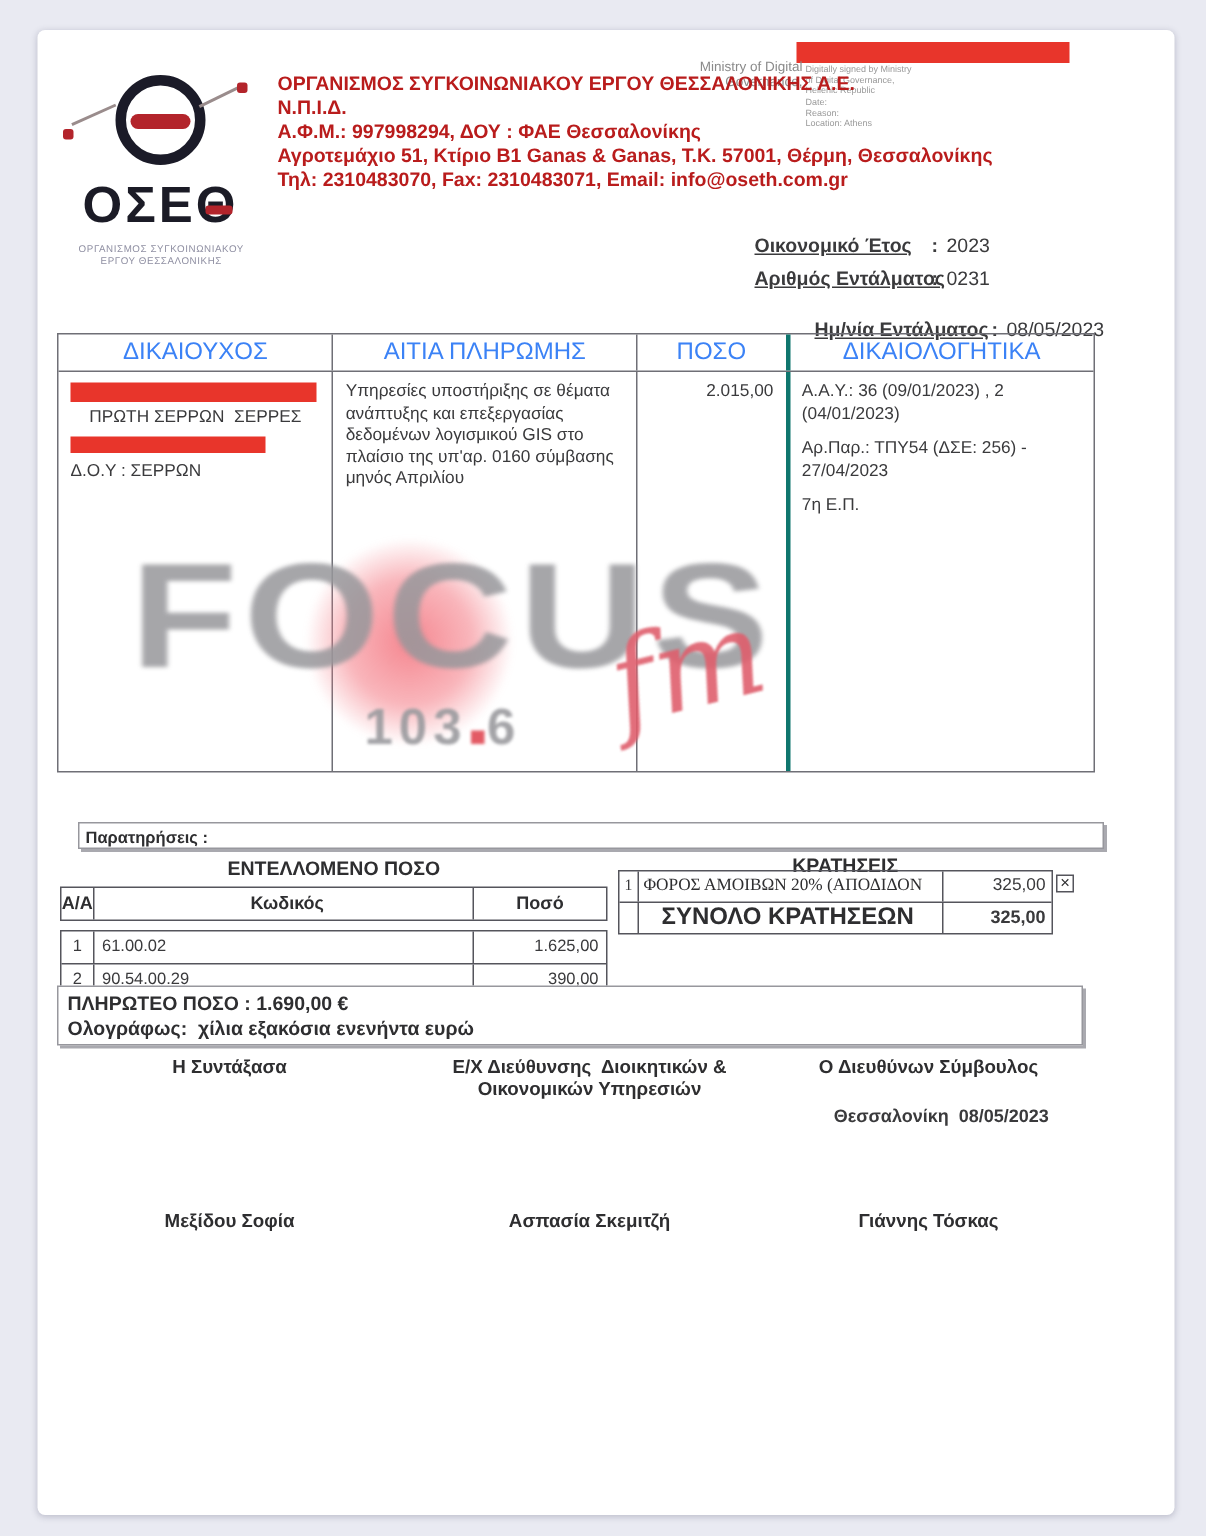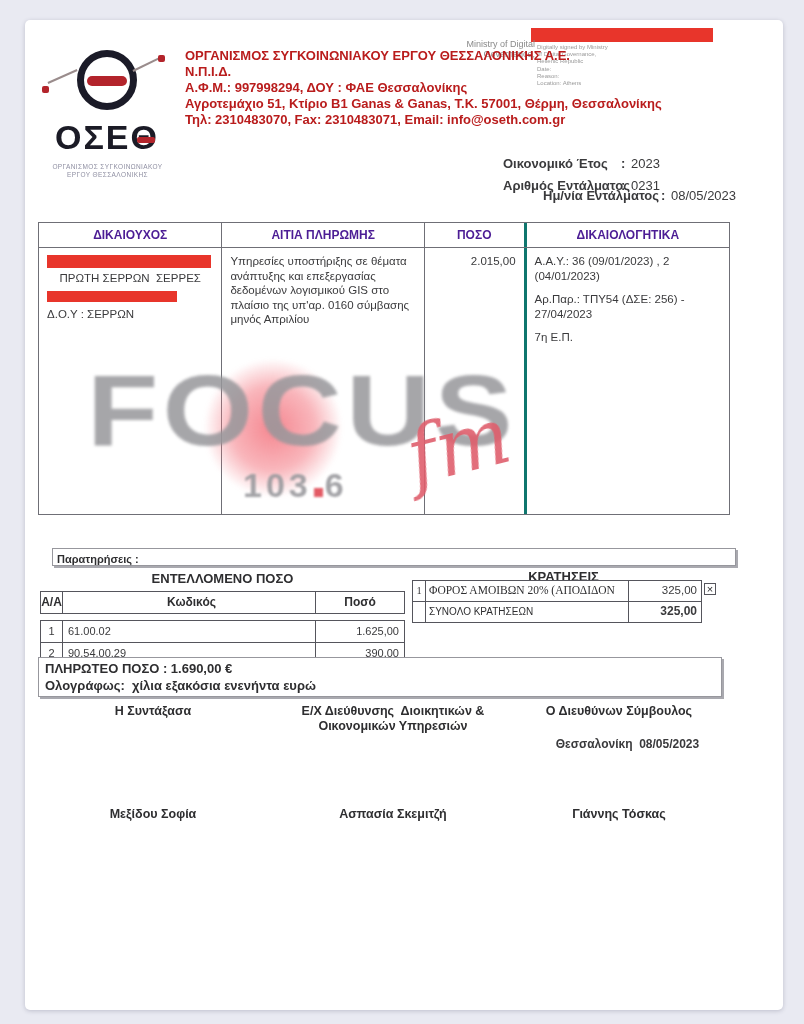--- a/index.html
+++ b/index.html
@@ -31,28 +31,28 @@
     color:#8f8fa2;letter-spacing:.4px;}
   
   .company{left:160px;top:28px;font-size:13px;font-weight:bold;color:#b91c1c;line-height:16px;white-space:nowrap;}
   .ministry{left:430px;top:19px;font-size:9px;line-height:10px;color:#8a8a8a;text-align:right;width:80px;}
   .fineprint{left:512px;top:24px;width:92px;font-size:6px;line-height:7.2px;color:#9a9a9a;}
   .redact{background:#e8352b;}
   .redact-top{left:506px;top:8px;width:182px;height:14px;}
   
   .meta{left:478px;top:136px;font-size:13px;}
   .meta-row{position:absolute;left:0;white-space:nowrap;}
-  .meta-label{display:inline-block;width:118px;font-weight:bold;}
+  .meta-label{display:inline-block;width:118px;font-weight:bold;text-decoration:underline;}
   .meta-colon{display:inline-block;width:10px;font-weight:bold;}
   
   .wtable{left:13px;top:202px;width:692px;border:1px solid #6f6f76;box-sizing:border-box;}
   .wtitle{height:30px;line-height:30px;text-align:center;border-bottom:1px solid #6f6f76;
     font-family:"Liberation Serif","DejaVu Serif",serif;font-weight:bold;font-size:15.5px;color:#2e2e30;letter-spacing:.5px;}
   .whead{display:flex;height:24px;border-bottom:1px solid #6f6f76;}
-  .whead>div{box-sizing:border-box;line-height:24px;text-align:center;font-size:12px;font-weight:bold;color:#4c1d95;}
+  .whead>div{box-sizing:border-box;line-height:24px;text-align:center;font-size:16px;font-weight:normal;color:#3b82f6;}
   .wbody{display:flex;height:266px;}
   .wbody>div{box-sizing:border-box;font-size:11.5px;line-height:14.5px;color:#3a3a3c;}
   .c1{width:184px;border-right:1px solid #6f6f76;}
   .c2{width:203px;border-right:1px solid #6f6f76;}
   .c3{width:102px;border-right:3px solid #0f766e;}
   .c4{width:203px;}
   .redact-ben1{margin:7px 8px 3px 8px;height:13px;width:164px;}
   .redact-ben2{margin:5px 0 5px 8px;height:11px;width:130px;}
   .ben-name{text-align:center;font-size:11.5px;}
   .ben-doy{padding-left:8px;font-size:11.5px;}
@@ -82,21 +82,21 @@
   .ot-total{height:24px;}
   
   .dtable{left:387px;top:560px;width:290px;border:1px solid #55555c;box-sizing:border-box;}
   .dt-row{display:flex;height:20px;border-bottom:1px solid #55555c;}
   .dt-row:last-child{border-bottom:none;}
   .dt-row>div{box-sizing:border-box;line-height:19px;overflow:hidden;}
   .dc-num{width:13px;border-right:1px solid #55555c;text-align:center;font-size:10.5px;
     font-family:"Liberation Serif","DejaVu Serif",serif;}
   .dc-label{flex:1;border-right:1px solid #55555c;padding-left:3px;white-space:nowrap;
     font-family:"Liberation Serif","DejaVu Serif",serif;font-size:11.5px;color:#2e2e30;}
-  .dc-label.sans{font-family:"Liberation Sans","DejaVu Sans",sans-serif;font-weight:normal;font-size:10px;}
+  .dc-label.sans{font-family:"Liberation Sans","DejaVu Sans",sans-serif;font-weight:bold;font-size:16px;margin-left:12px;}
   .dc-amt{width:72px;text-align:right;padding-right:4px;font-size:11.5px;}
   .dc-amt.b{font-weight:bold;font-size:12px;}
   .checkbox{left:679px;top:563px;width:12px;height:12px;border:1px solid #55555c;box-sizing:border-box;
     font-size:11px;line-height:10px;text-align:center;color:#2e2e30;}
   
   .paybox{left:13px;top:637px;width:684px;height:40px;}
   .paybox div{position:absolute;left:6px;font-size:13px;font-weight:bold;color:#2e2e30;}
   .pay1{top:3px;}
   .pay2{top:20px;}
   .placedate{left:495px;top:717px;width:215px;text-align:center;font-size:12px;font-weight:bold;}
@@ -164,21 +164,21 @@
     <div>Τηλ: 2310483070, Fax: 2310483071, Email: info@oseth.com.gr</div>
   </div>
 
   <div class="abs meta">
     <div class="meta-row" style="top:0;">
       <span class="meta-label">Οικονομικό Έτος</span><span class="meta-colon">:</span><span>2023</span>
     </div>
     <div class="meta-row" style="top:22px;">
       <span class="meta-label">Αριθμός Εντάλματος</span><span class="meta-colon">:</span><span>0231</span>
     </div>
-    <div class="meta-row" style="top:32px;padding-left:40px;">
+    <div class="meta-row" style="top:56px;padding-left:40px;">
       <span class="meta-label">Ημ/νία Εντάλματος</span><span class="meta-colon">:</span><span>08/05/2023</span>
     </div>
   </div>
 
   <div class="abs wtable">
     <div class="whead">
       <div class="c1">ΔΙΚΑΙΟΥΧΟΣ</div>
       <div class="c2">ΑΙΤΙΑ ΠΛΗΡΩΜΗΣ</div>
       <div class="c3">ΠΟΣΟ</div>
       <div class="c4">ΔΙΚΑΙΟΛΟΓΗΤΙΚΑ</div>

